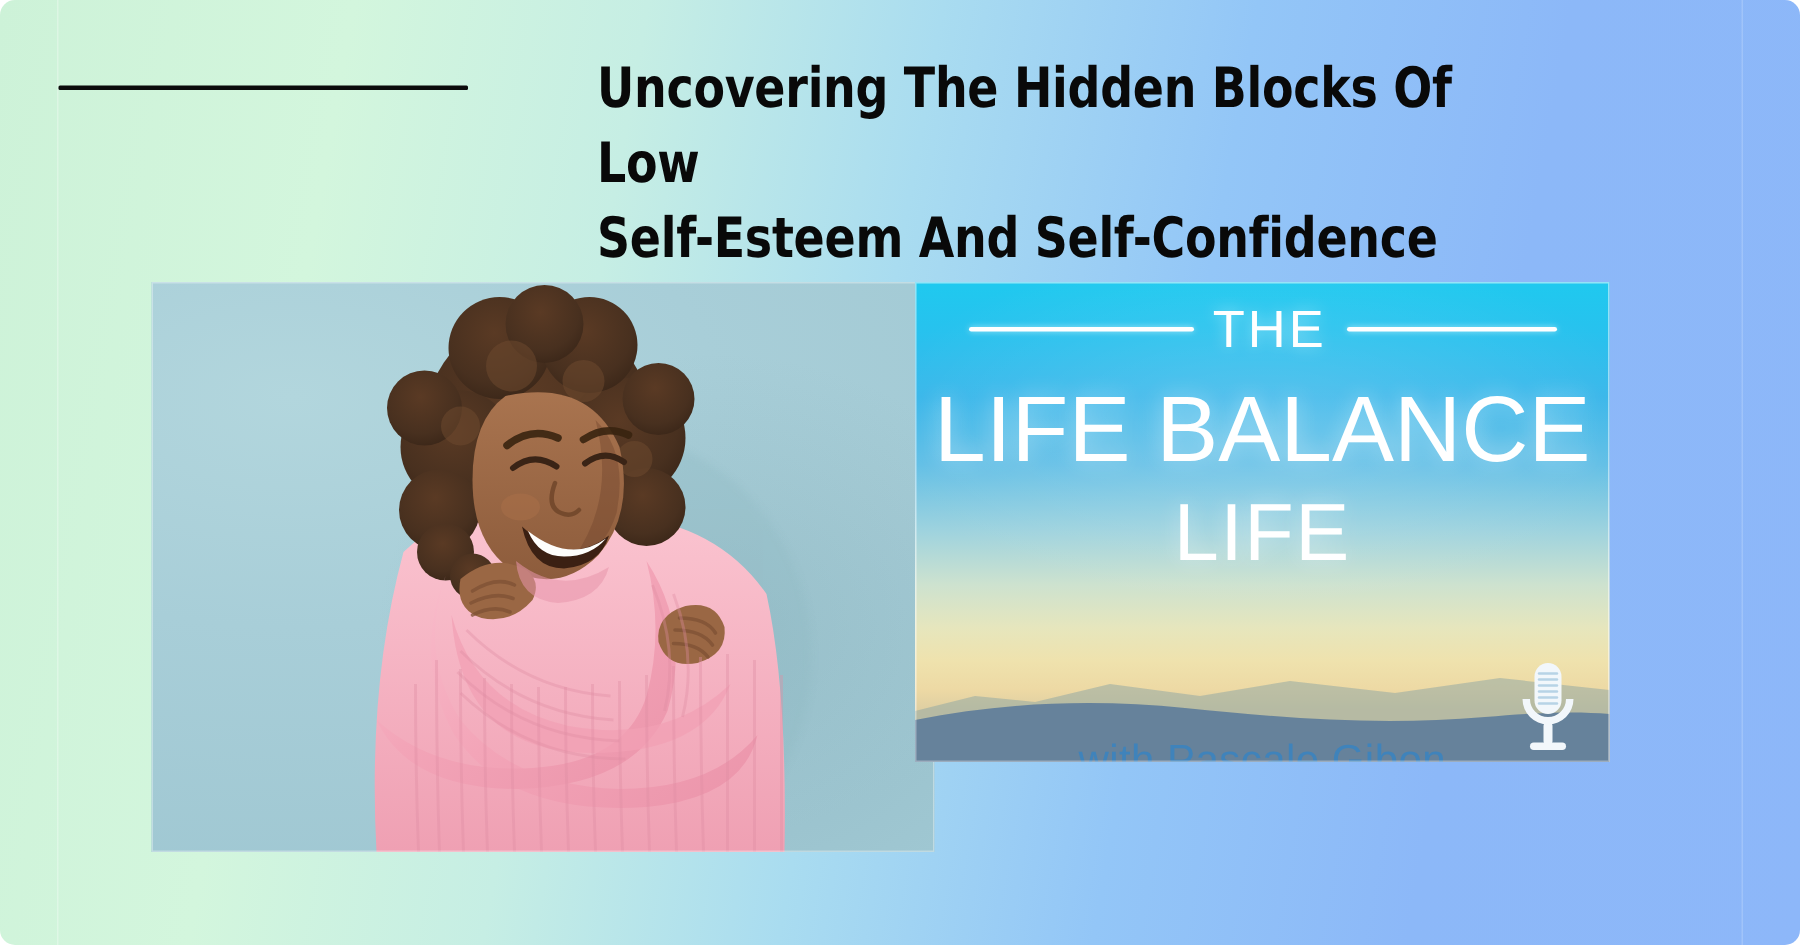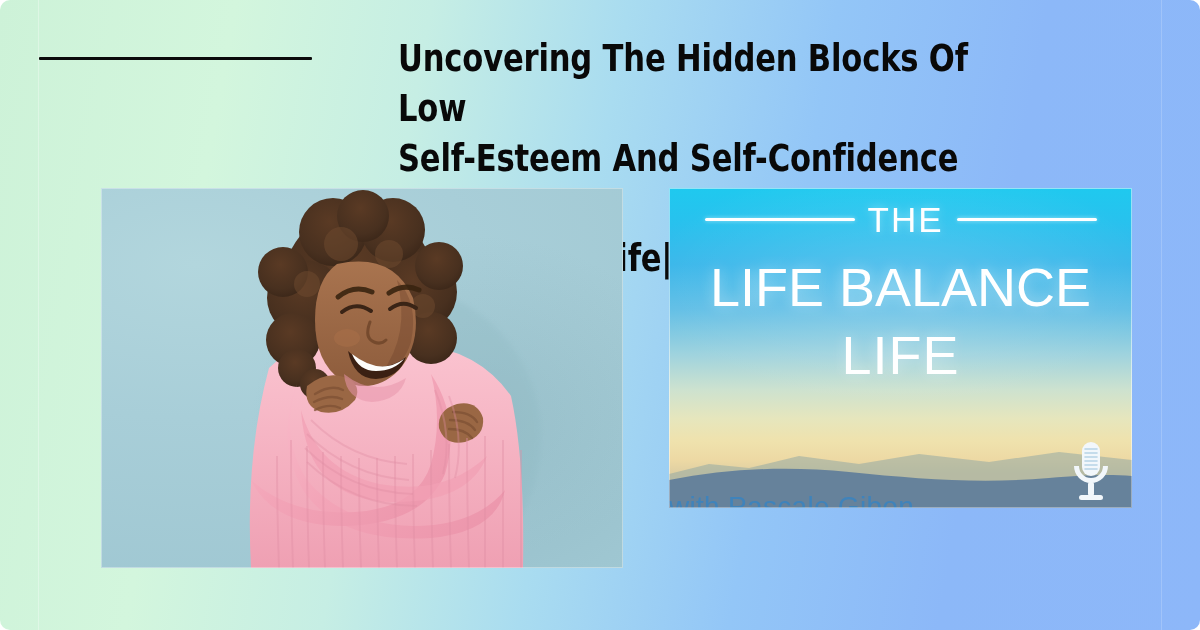--- a/index.html
+++ b/index.html
@@ -64,21 +64,21 @@
   }
   .photo .wall-shadow{
     position:absolute;left:0;top:0;width:100%;height:100%;
     background:radial-gradient(70% 80% at 72% 62%, rgba(120,160,170,.28) 0%, rgba(120,160,170,0) 62%);
   }
   
   .fig{position:absolute;left:0;top:0;width:522px;height:380px;}
 
   
   .cover{
-    position:absolute;left:669px;top:188px;width:463px;height:320px;
+    position:absolute;left:610px;top:188px;width:463px;height:320px;
     overflow:hidden;
     background:linear-gradient(180deg,
         #1fc9ef 0%,
         #27c2ee 10%,
         #3ab7ea 24%,
         #62bfe6 38%,
         #9fd3de 52%,
         #cde2cf 63%,
         #e6e6bd 72%,
         #efe2ad 79%,
@@ -115,25 +115,25 @@
     line-height:1;
   }
 
   .big-lines{
     position:absolute;left:0;top:62px;width:100%;text-align:center;
     font-family:"Liberation Sans","DejaVu Sans",sans-serif;
     font-weight:400;color:#ffffff;
     text-shadow:0 0 14px rgba(255,255,255,.40);
   }
   .ln1{font-size:54px;line-height:62px;letter-spacing:.5px;display:block;transform:scaleX(1.0);}
-  .ln2{font-size:54px;line-height:62px;letter-spacing:0px;display:block;margin-top:6px;}
+  .ln2{font-size:62px;line-height:62px;letter-spacing:0px;display:block;margin-top:6px;}
   .ln3{font-size:54px;line-height:62px;letter-spacing:1px;display:block;margin-top:6px;}
 
   .byline{
-    position:absolute;left:0;top:303px;width:100%;
+    position:absolute;left:0;top:303px;width:100%;text-align:center;
     font-family:"Liberation Sans","DejaVu Sans",sans-serif;
     font-weight:400;font-size:28px;letter-spacing:.3px;
     color:#3f83bb;
   }
 
   
   .mic{
     position:absolute;right:16px;bottom:6px;width:50px;height:64px;
   }
 

